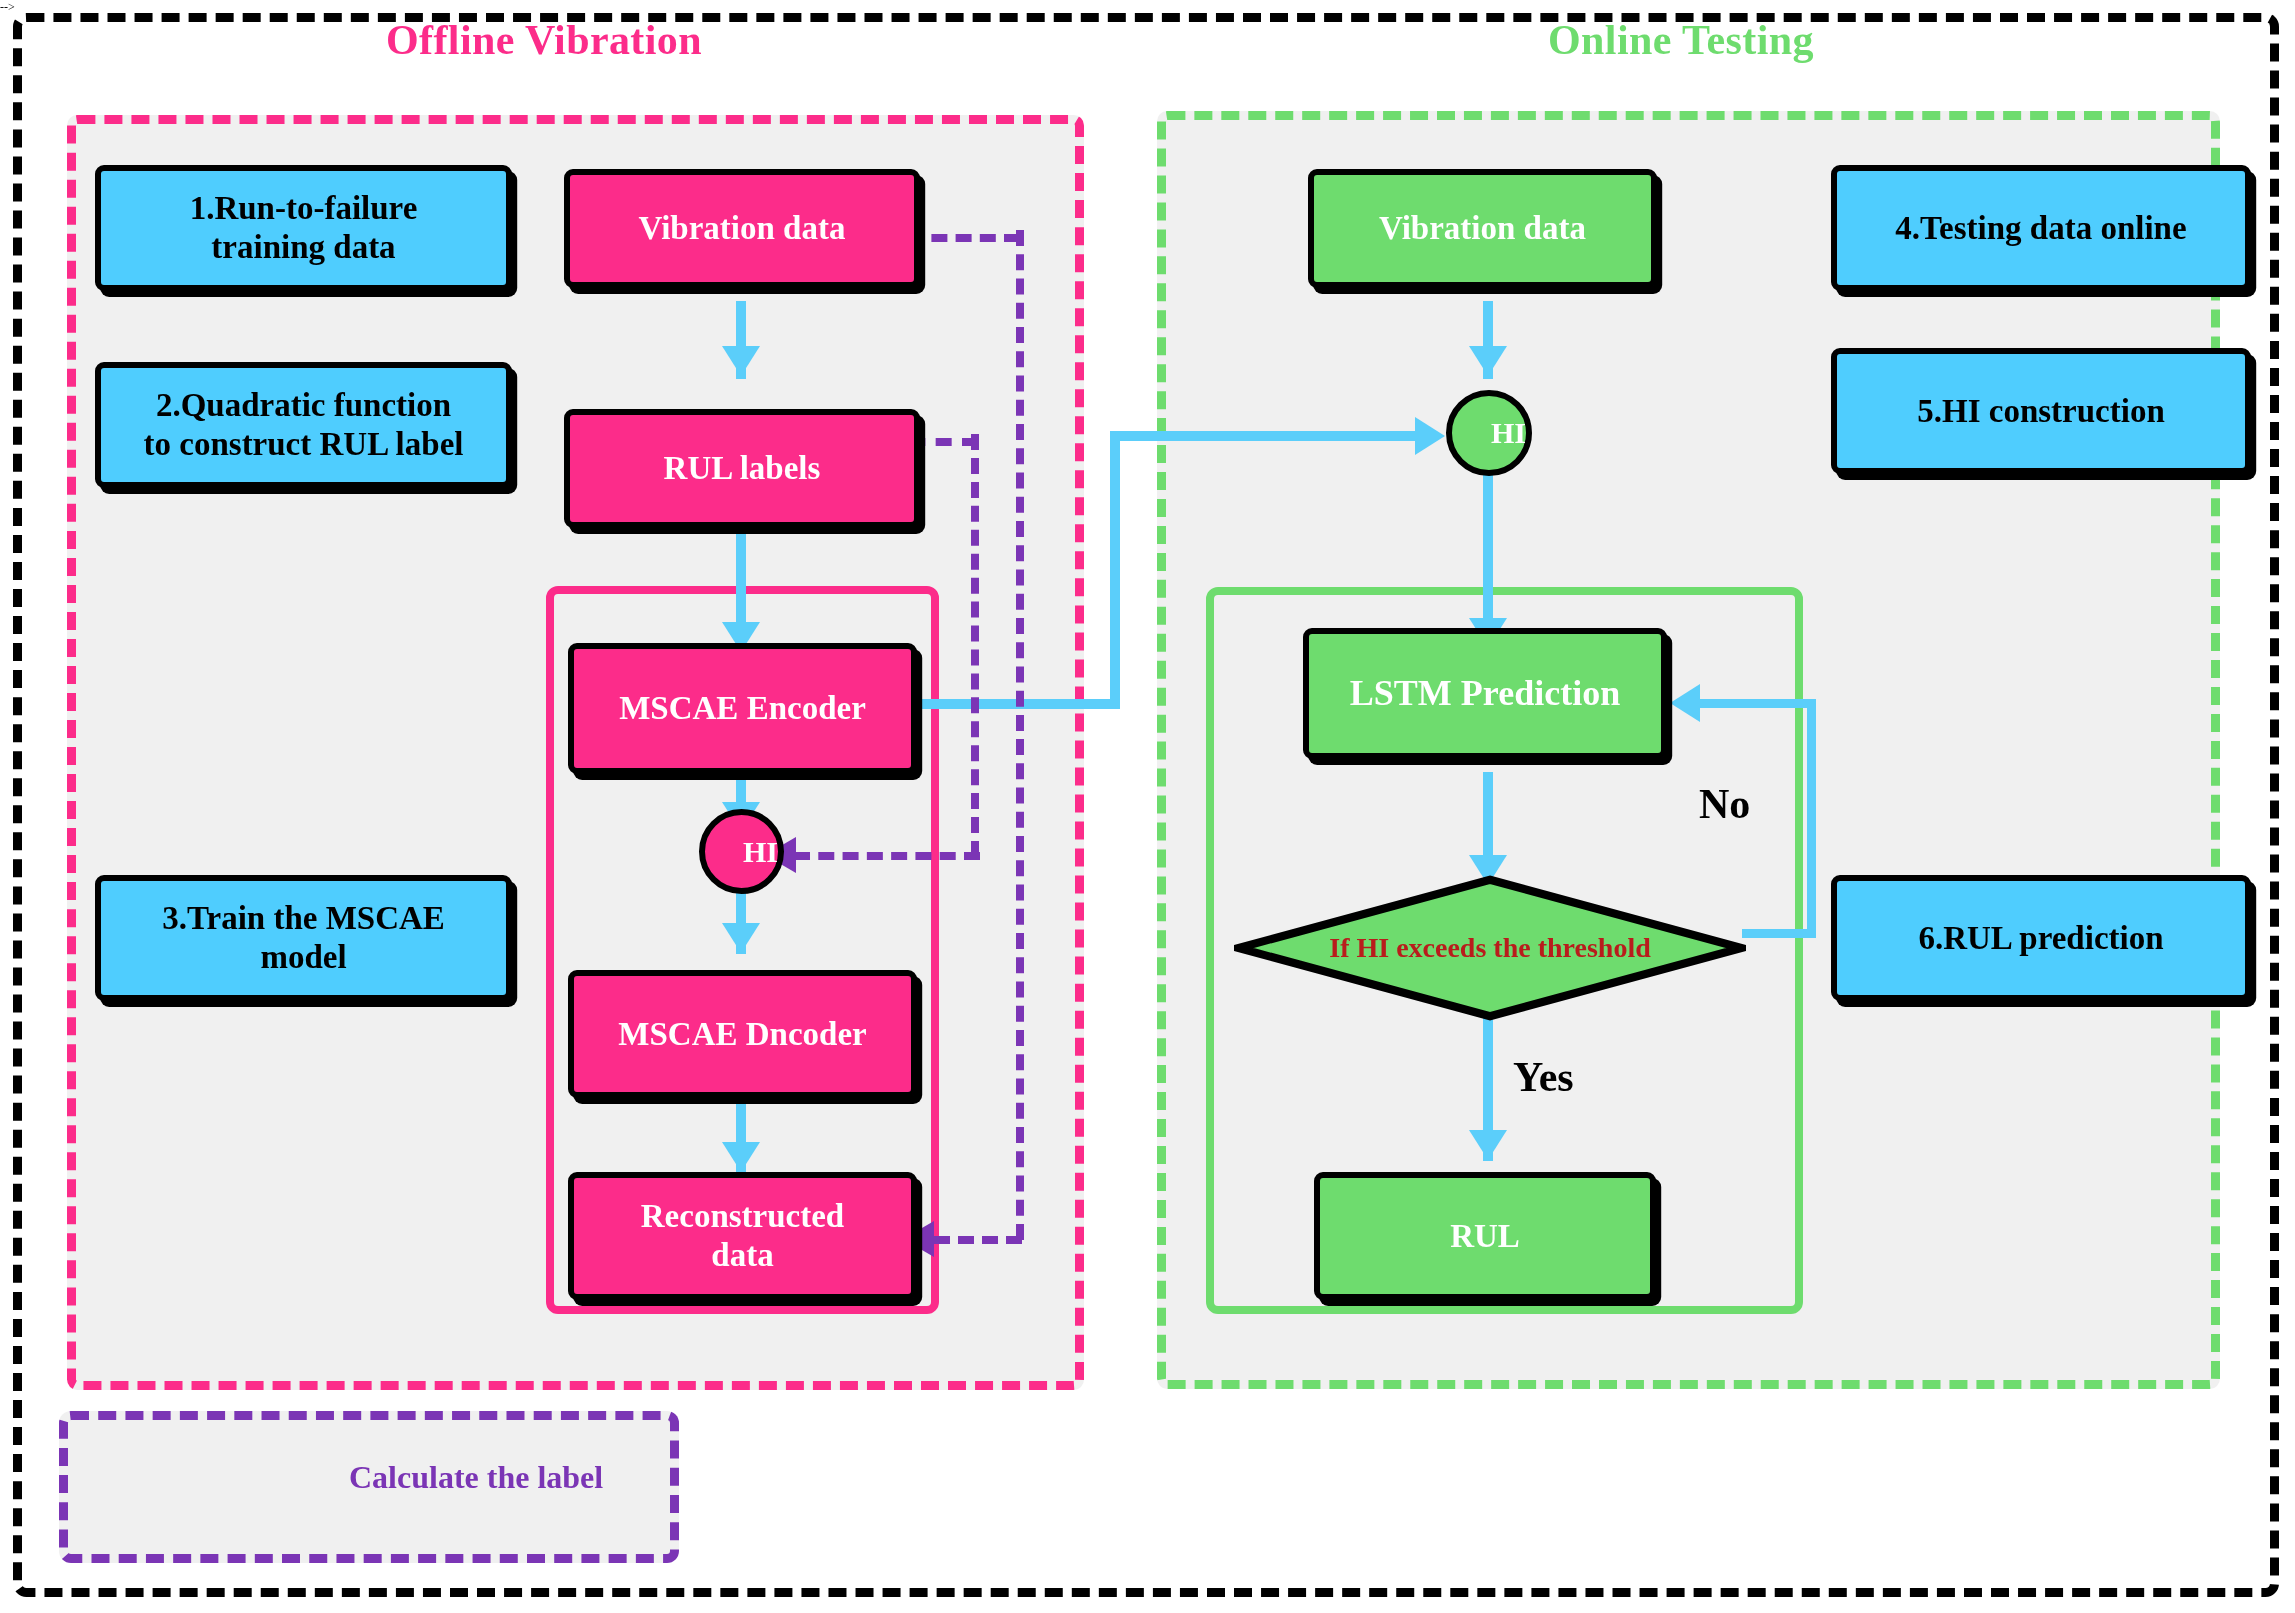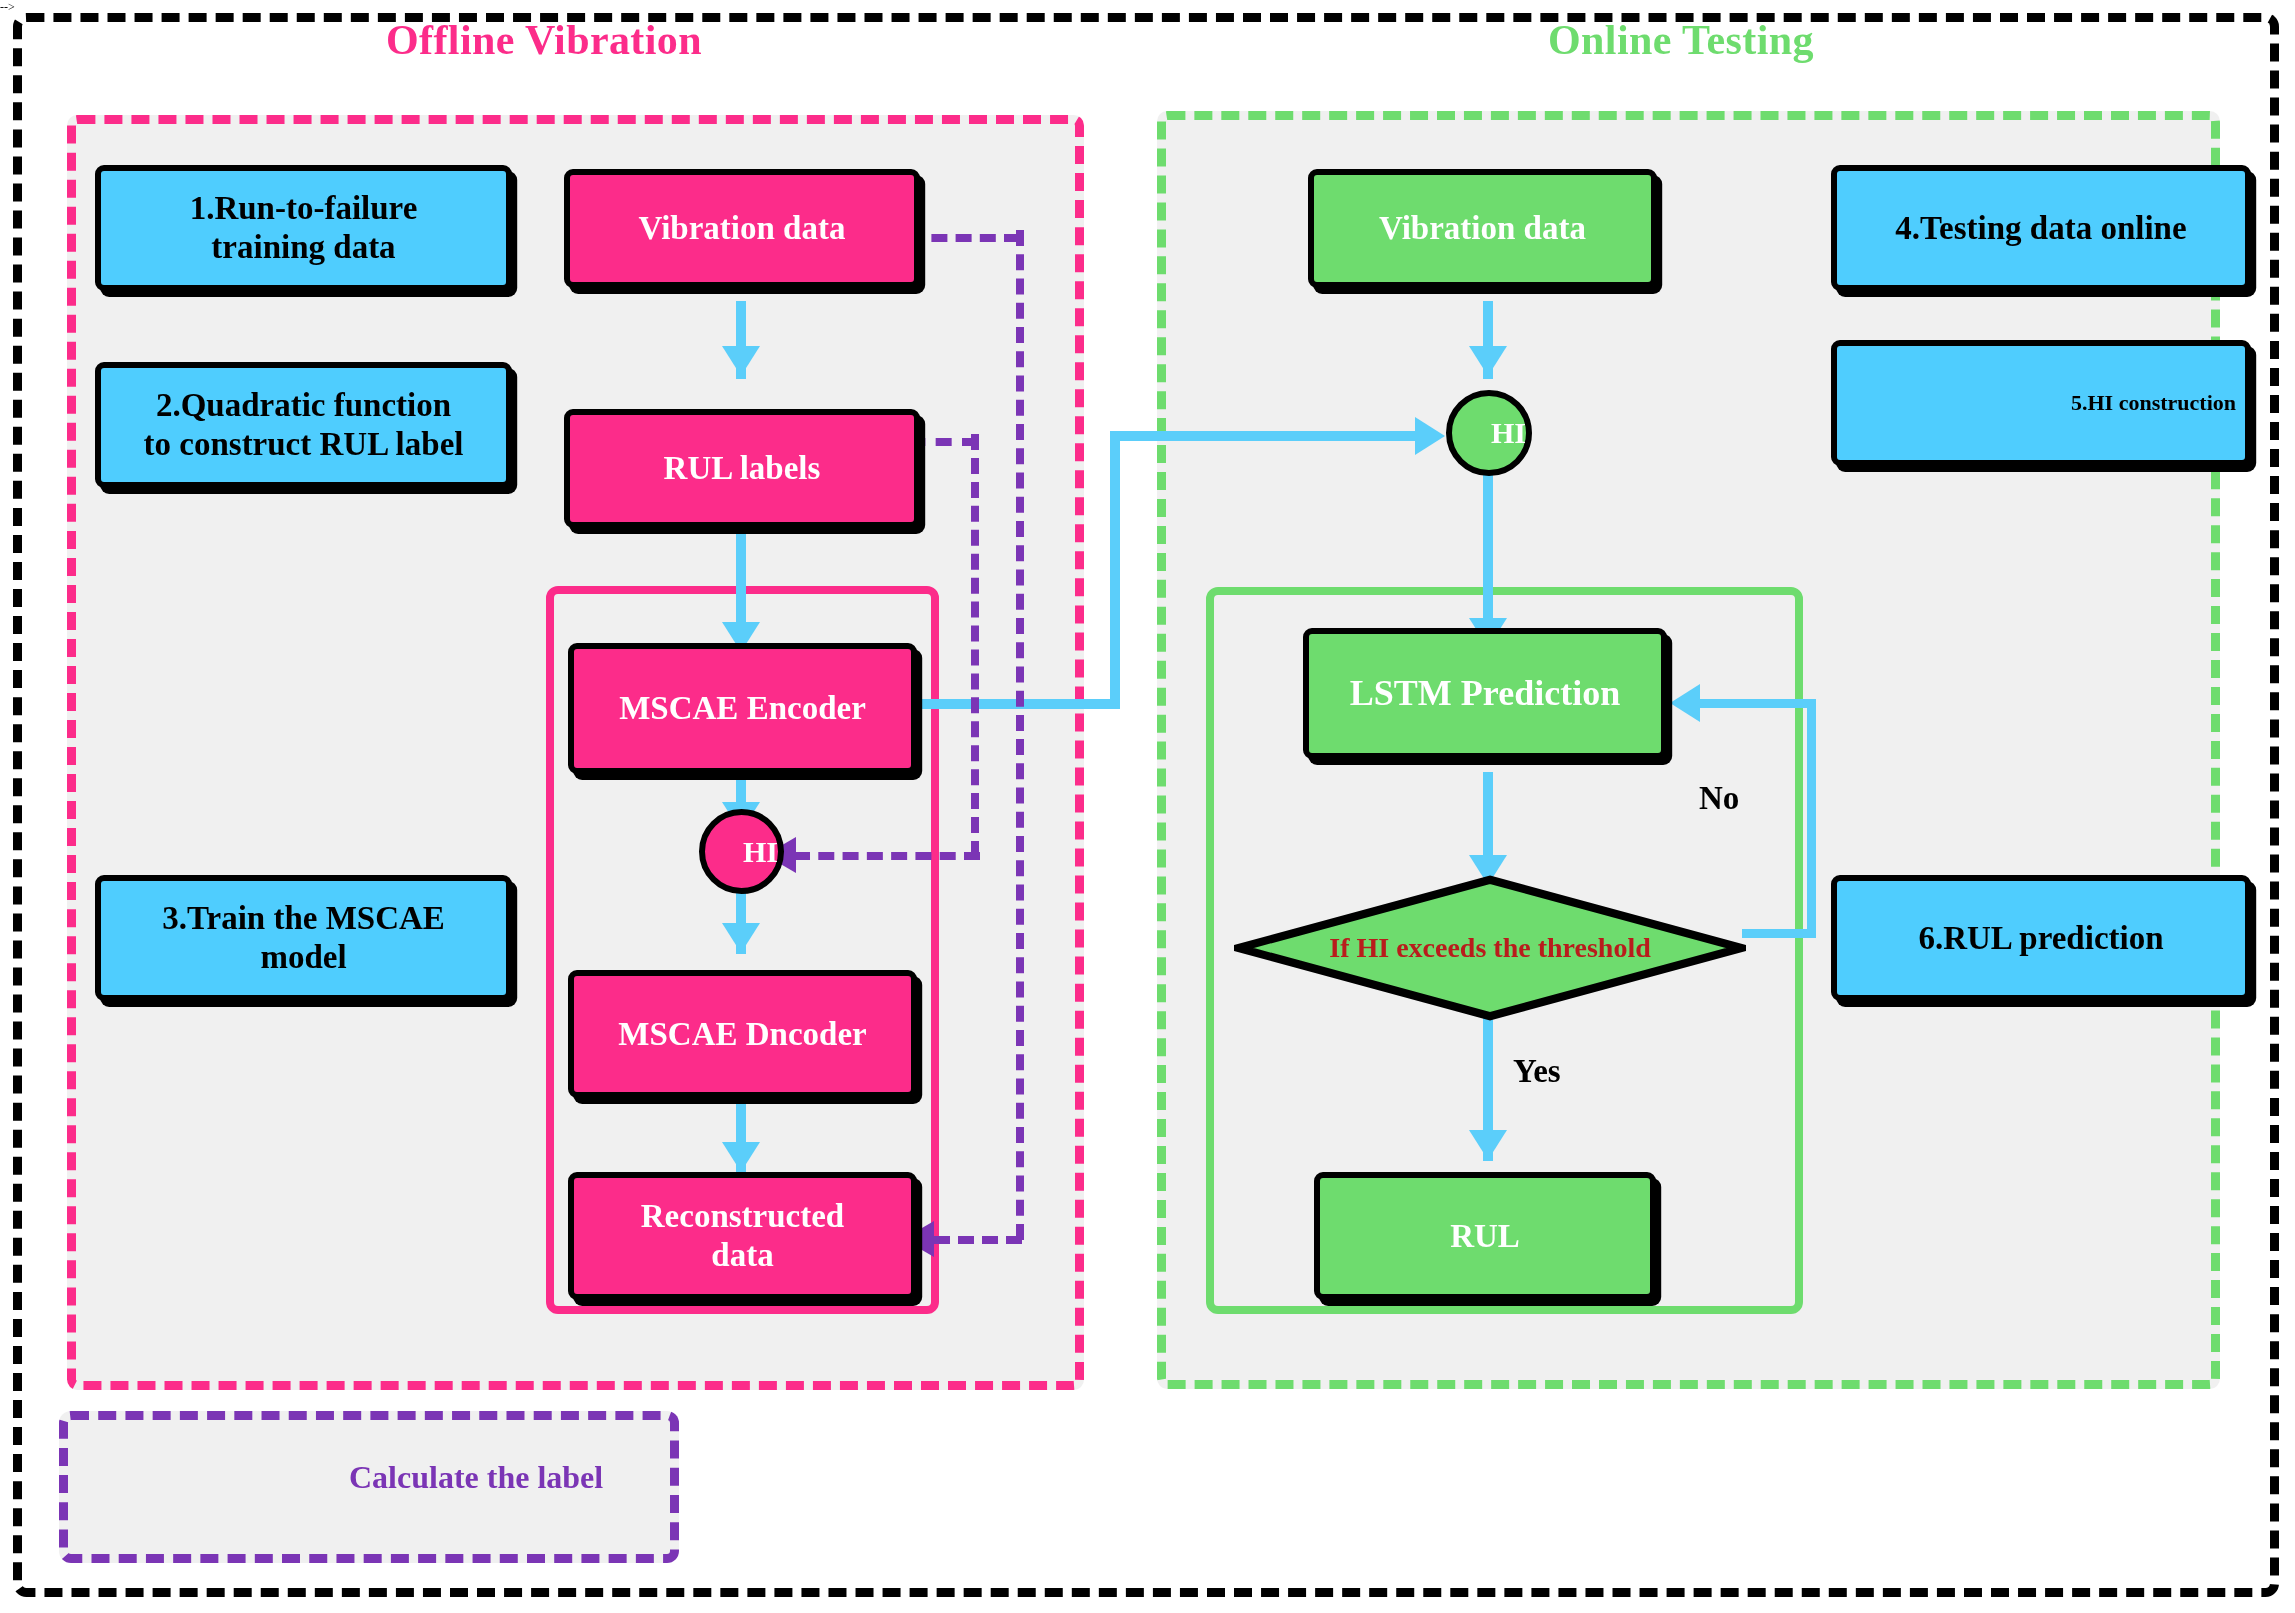--- a/index.html
+++ b/index.html
@@ -97,21 +97,21 @@
     border-top:18.6px solid transparent;border-bottom:18.6px solid transparent;
     border-right:31px solid #7B35B5;
   }
   .purple-arrow-right{
     position:absolute;width:0;height:0;
     border-top:18.6px solid transparent;border-bottom:18.6px solid transparent;
     border-left:31px solid #7B35B5;
   }
 
   .edge-label{
-    position:absolute;font-weight:bold;font-size:33px;color:#000000;white-space:nowrap;
+    position:absolute;font-weight:bold;font-size:42px;color:#000000;white-space:nowrap;
   }
 </style>
 </head>
 <body>
 
 <div id="stage">
 
   
   <div class="outer-frame"></div>
 
@@ -257,21 +257,21 @@
   </div>
 
   <div class="node green" style="left:1314px;top:1172px;width:342px;height:128px;font-size:33px;">
     <span>RUL</span>
   </div>
 
   
   <div class="node blue" style="left:1831px;top:165px;width:420px;height:126px;font-size:33px;">
     <span>4.Testing data online</span>
   </div>
-  <div class="node blue" style="left:1831px;top:340px;width:420px;height:126px;font-size:22px;justify-content:flex-end;">
+  <div class="node blue" style="left:1831px;top:348px;width:420px;height:126px;font-size:33px;">
     <span>5.HI construction</span>
   </div>
   <div class="node blue" style="left:1831px;top:875px;width:420px;height:126px;font-size:33px;">
     <span>6.RUL prediction</span>
   </div>
 
   
   <div class="edge-label" style="left:1699px;top:780px;">No</div>
   <div class="edge-label" style="left:1513px;top:1053px;">Yes</div>
 

